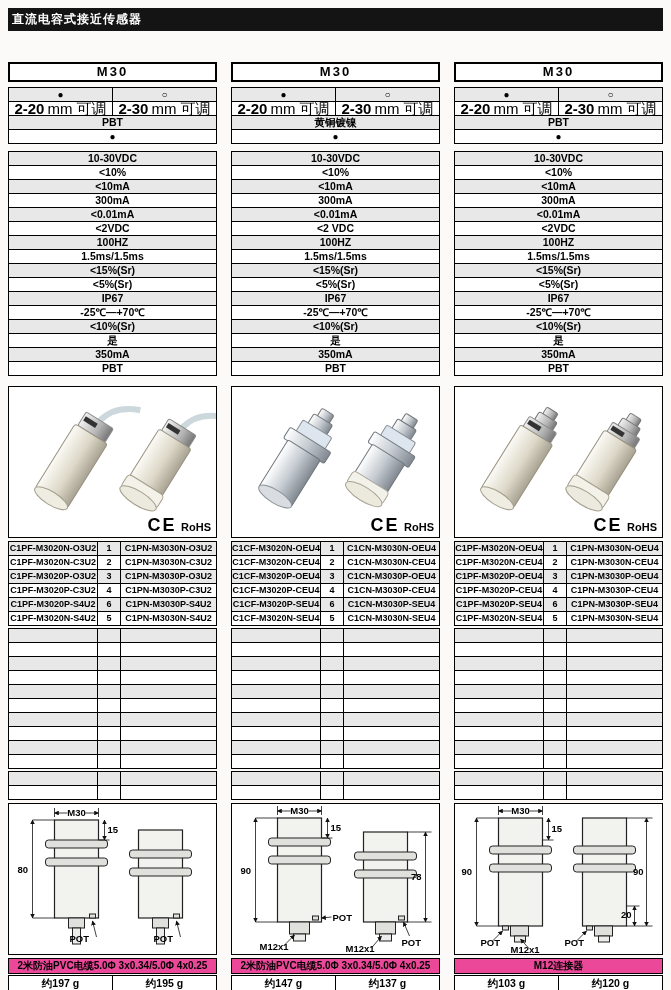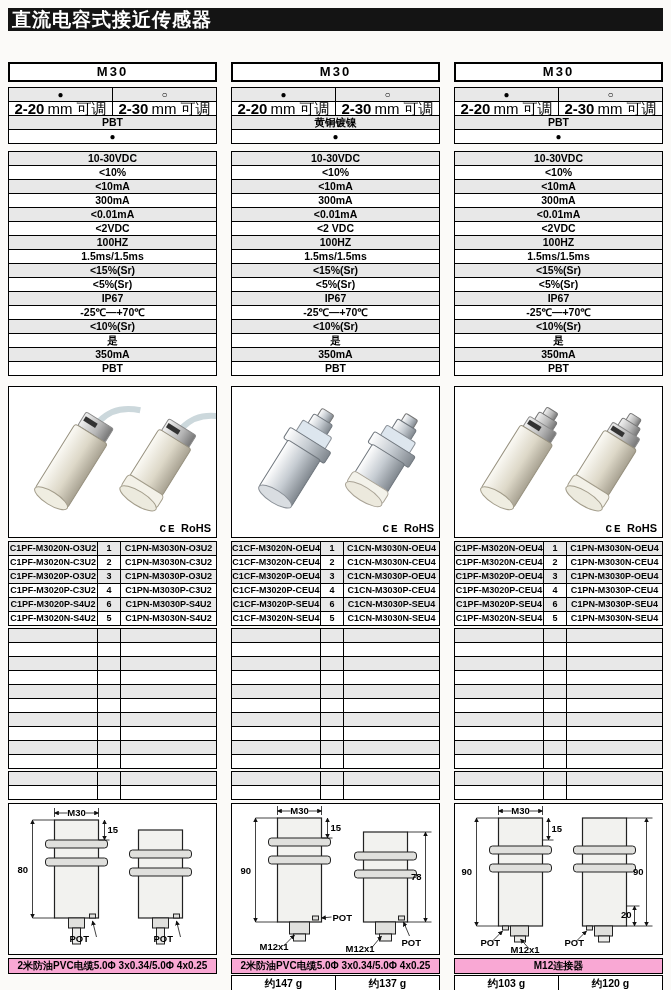--- a/index.html
+++ b/index.html
@@ -1,47 +1,47 @@
 <!DOCTYPE html>
 <html><head>
 <meta charset="utf-8">
 <style>
   html,body{margin:0;padding:0;background:#fbfaf8;}
   body{width:671px;height:990px;font-family:"Liberation Sans",sans-serif;color:#000;-webkit-font-smoothing:antialiased;}
   .page{padding:8px;box-sizing:border-box;}
-  .titlebar{background:#141414;color:#fff;font-size:19px;font-weight:bold;height:23px;line-height:23px;padding-left:4px;margin-bottom:31px;letter-spacing:1px;}
+  .titlebar{background:#141414;color:#fff;font-size:12px;font-weight:bold;height:23px;line-height:23px;padding-left:4px;margin-bottom:31px;letter-spacing:1px;}
   .cols{display:flex;gap:14px;}
   .col{flex:1;min-width:0;border-radius:15px;}
   .m30box{border:2px solid #000;background:#fff;text-align:center;font-weight:bold;font-size:13px;height:16px;line-height:16px;margin-bottom:5px;letter-spacing:2px;}
   .tbl{border:1.5px solid #000;background:#fff;}
   .row{display:flex;border-bottom:1px solid #000;height:13px;line-height:13px;font-size:10.5px;text-align:center;}
   .row:last-child{border-bottom:none;}
   .cell{flex:1;border-right:1px solid #000;overflow:hidden;white-space:nowrap;}
   .cell:last-child{border-right:none;}
   .g{background:#e8e8e8;}
   .sense{margin-bottom:7px;}
   .sense .row{height:13px;}
   .sense b{font-size:15px;}
   .unit{font-size:15px;}
   .dot{font-size:10px;}
   .specs{margin-bottom:10px;}
   .specs .cell{font-weight:bold;font-size:10.5px;}
   .photo{border:1.5px solid #000;background:#fff;height:150px;position:relative;margin-bottom:3px;}
   .photo svg{width:100%;height:100%;display:block;}
   .cert{position:absolute;right:5px;bottom:1px;background:rgba(255,255,255,.8);}
-  .ce{font-size:11px;font-weight:bold;letter-spacing:2px;font-family:Liberation Mono, monospace;}
+  .ce{font-size:18px;font-weight:bold;letter-spacing:2px;font-family:Liberation Sans, sans-serif;}
   .rohs{font-size:11px;font-weight:bold;}
   .mtable .cell,.etable .cell{font-weight:bold;font-size:9px;}
   .mleft{flex:1.02;}
   .mnum{flex:0 0 22px;font-size:9.5px;}
   .mright{flex:1.1;}
   .etable{margin-top:2px;}
   .dims{border:1.5px solid #000;background:#fff;height:150px;margin-top:3px;margin-bottom:3px;}
   .dims svg{width:100%;height:100%;display:block;}
-  .cable{border:1px solid #000;background:#f9a8d4;text-align:center;font-size:10px;font-weight:bold;height:14px;line-height:14px;white-space:nowrap;overflow:hidden;margin-bottom:1px;}
+  .cable{border:1px solid #000;background:#ec4899;text-align:center;font-size:10px;font-weight:bold;height:14px;line-height:14px;white-space:nowrap;overflow:hidden;margin-bottom:1px;}
   .weights .row{height:14px;line-height:14px;font-weight:bold;}
   
   .body{fill:#f2f2ef;stroke:#222;stroke-width:1.2;}
   .nut{fill:#e0e0dd;stroke:#222;stroke-width:1;}
   .cab{fill:#ececea;stroke:#222;stroke-width:1;}
   .dim{stroke:#111;stroke-width:0.8;fill:none;}
   .dwg text{font-size:9.5px;font-weight:bold;fill:#000;font-family:"Liberation Sans",sans-serif;}
 </style>
 </head>
 <body>
@@ -278,20 +278,26 @@
           <rect x="117" y="46" width="62" height="8" rx="3" class="nut"></rect>
           <rect x="117" y="64" width="62" height="8" rx="3" class="nut"></rect>
           <rect x="140" y="114" width="16" height="10" class="nut"></rect>
           <rect x="144" y="124" width="8" height="16" class="cab"></rect>
           <rect x="161" y="110" width="6" height="4" class="nut"></rect>
           <text x="141" y="138">POT</text>
           <line x1="168" y1="133" x2="164" y2="117" class="dim" marker-end="url(#arA)"></line>
         </svg>
       </div>
       <div class="cable">2米防油PVC电缆5.0Φ 3x0.34/5.0Φ 4x0.25</div>
+      <div class="tbl weights">
+        <div class="row">
+          <div class="cell">约197 g</div>
+          <div class="cell">约195 g</div>
+        </div>
+      </div>
     </div>
 
     <div class="col">
       <div class="m30box">M30</div>
       <div class="tbl sense">
         <div class="row g">
           <div class="cell dot">●</div>
           <div class="cell dot">○</div>
         </div>
         <div class="row">

